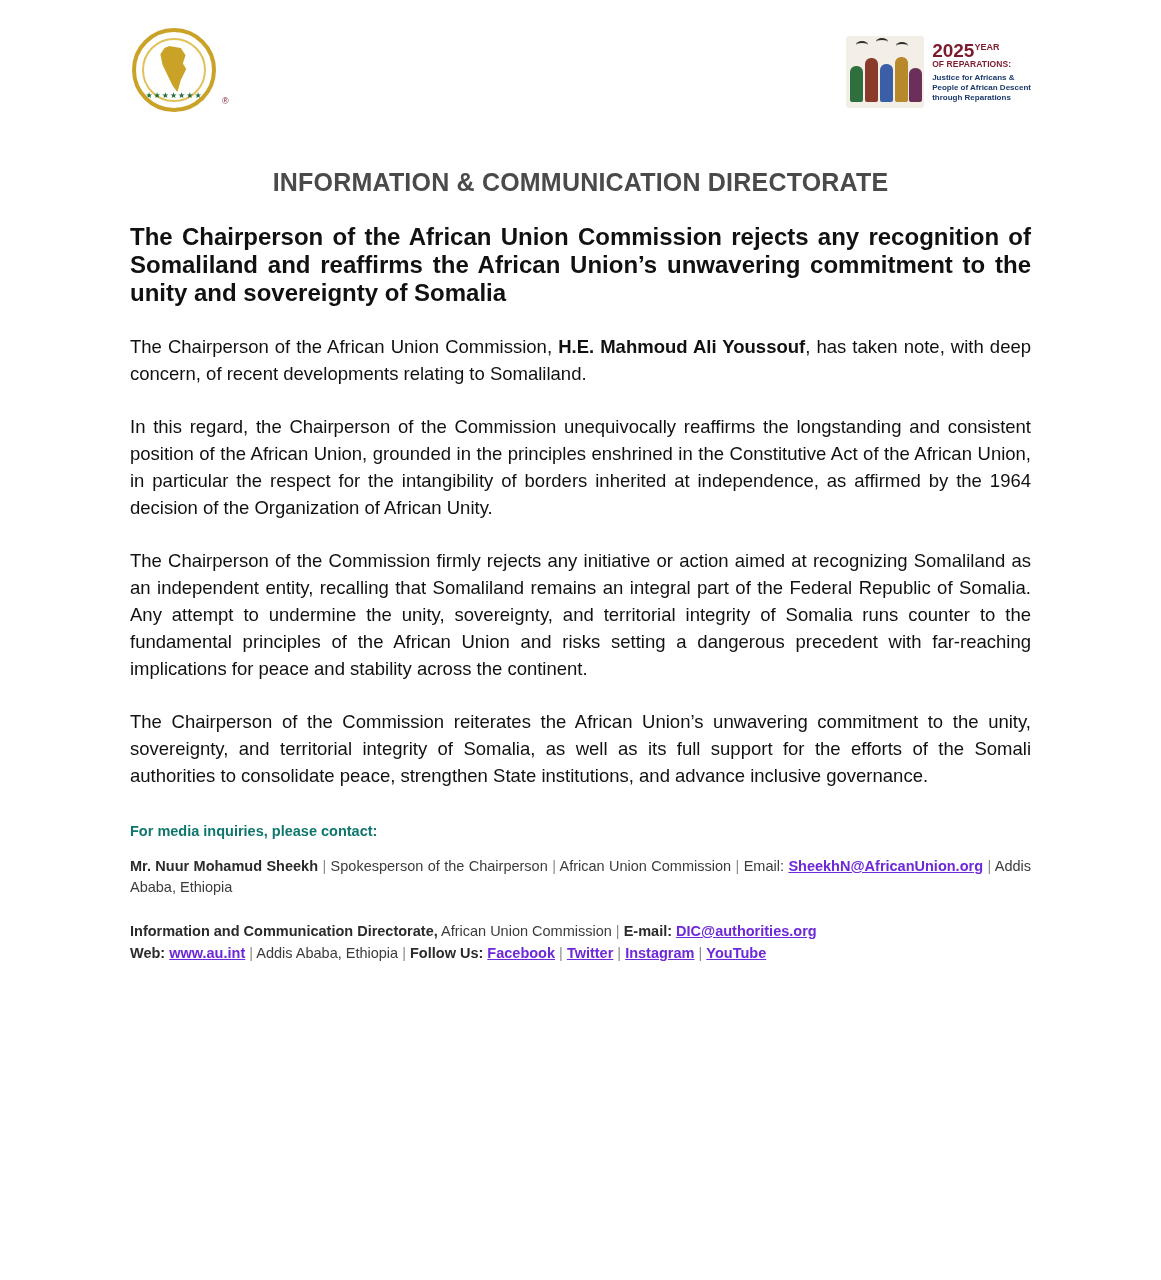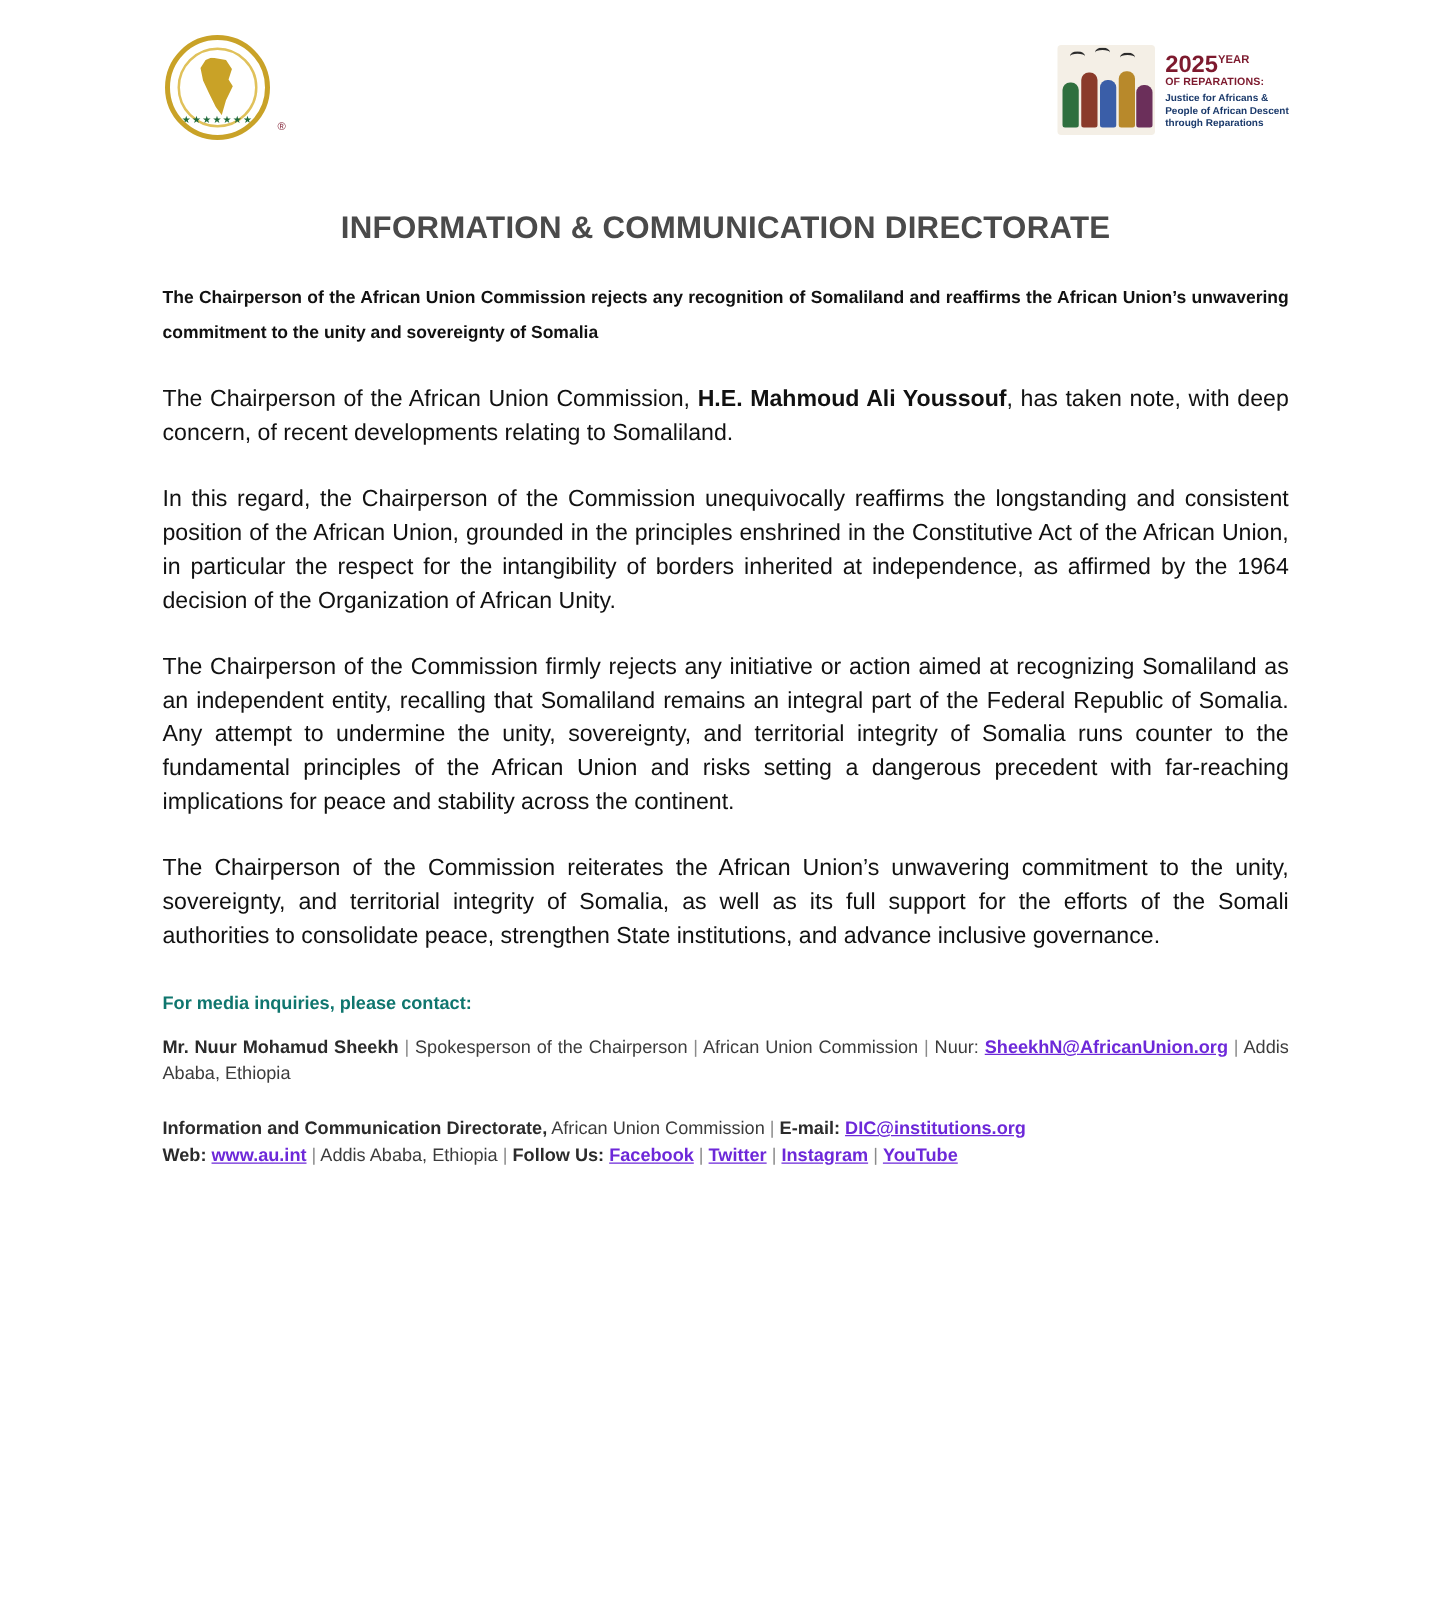--- a/index.html
+++ b/index.html
@@ -172,21 +172,21 @@
   .meta-row {
     display: flex;
     justify-content: space-between;
     align-items: baseline;
   }
   .meta-venue { margin-top: 1px; }
 
   
   .headline {
     margin-top: 26px;
-    font-size: 14px;
+    font-size: 24px;
     font-weight: bold;
     line-height: 28px;
     color: #111111;
     text-align: justify;
   }
 
   
   p.body {
     font-size: 18.5px;
     line-height: 27px;
@@ -279,32 +279,32 @@
 
   <div class="contact-head">For media inquiries, please contact:</div>
 
   <div class="contact-line">
     <b>Mr. Nuur Mohamud Sheekh</b>
     <span class="sep">|</span>
     <span>Spokesperson of the Chairperson</span>
     <span class="sep">|</span>
     <span>African Union Commission</span>
     <span class="sep">|</span>
-    <span>Nuur:</span>
+    <span>Email:</span>
     <a class="link" href="#">SheekhN@AfricanUnion.org</a>
     <span class="sep">|</span>
     <span>Addis Ababa, Ethiopia</span>
   </div>
 
   <div class="footer-line">
     <b>Information and Communication Directorate,</b>
     <span>African Union Commission</span>
     <span class="sep">|</span>
     <b>E-mail:</b>
-    <a class="link" href="#">DIC@institutions.org</a>
+    <a class="link" href="#">DIC@authorities.org</a>
     <br>
     <b>Web:</b>
     <a class="link" href="#">www.au.int</a>
     <span class="sep">|</span>
     <span>Addis Ababa, Ethiopia</span>
     <span class="sep">|</span>
     <b>Follow Us:</b>
     <a class="link" href="#">Facebook</a>
     <span class="sep">|</span>
     <a class="link" href="#">Twitter</a>

